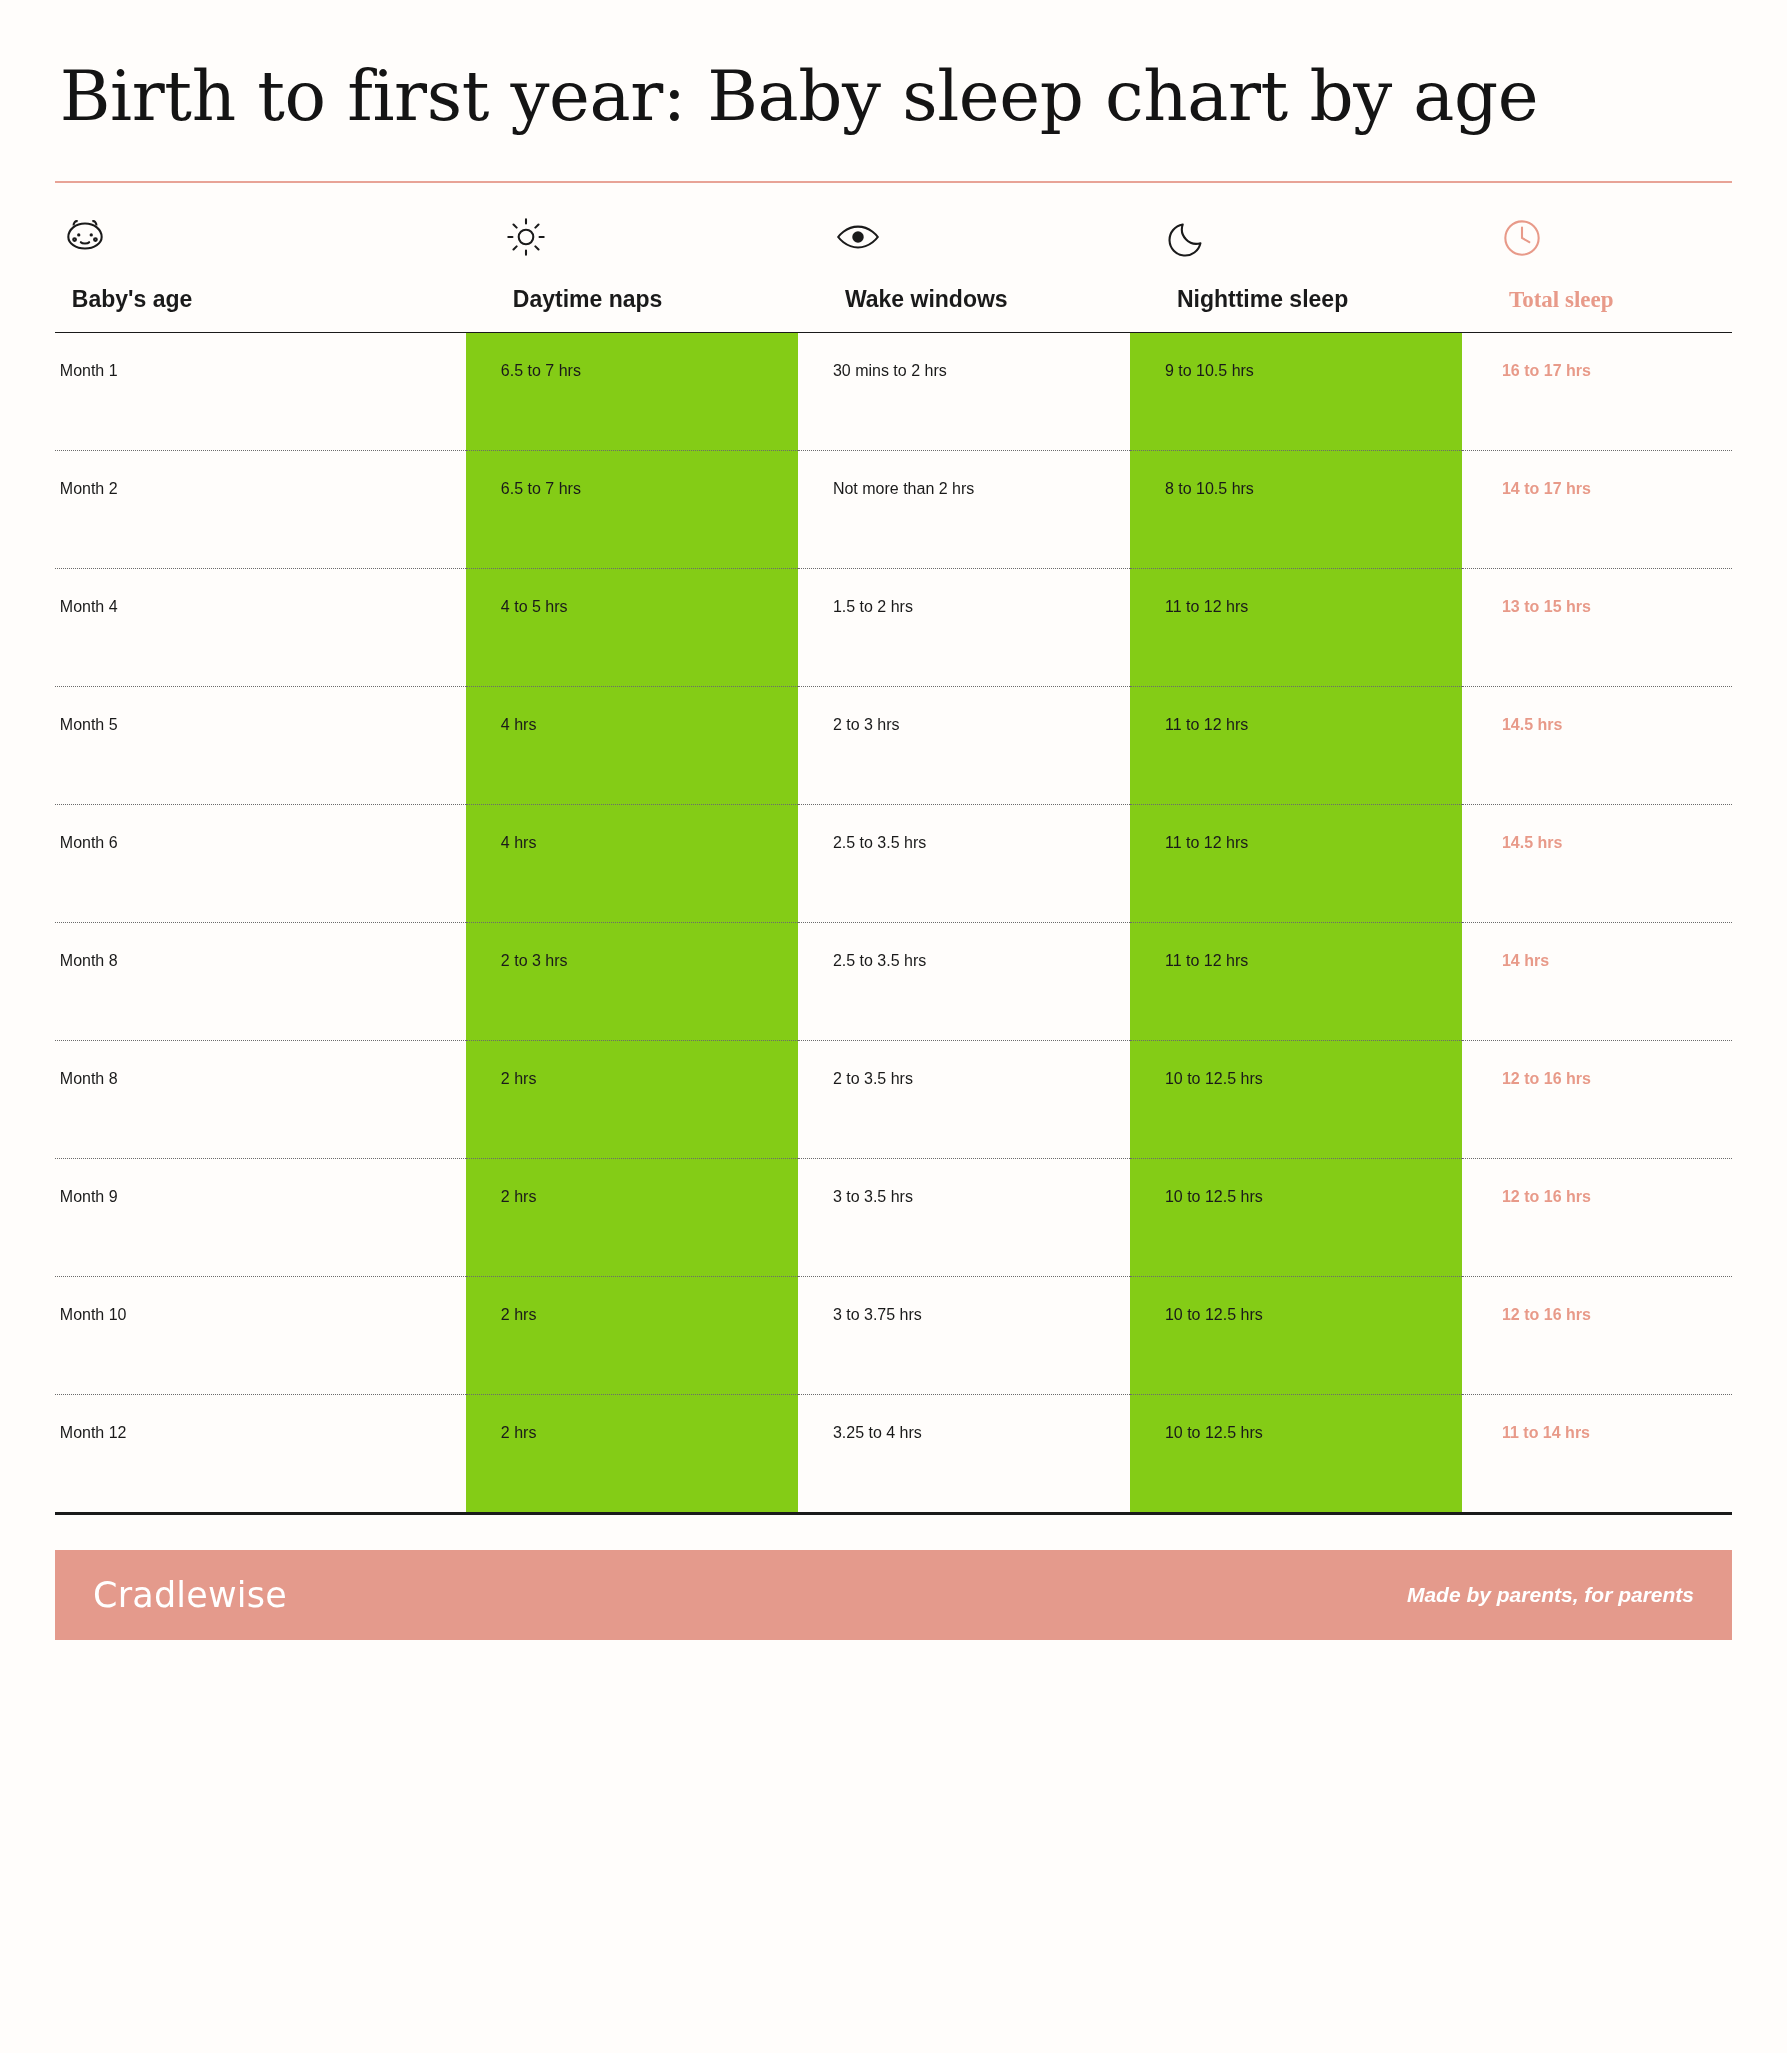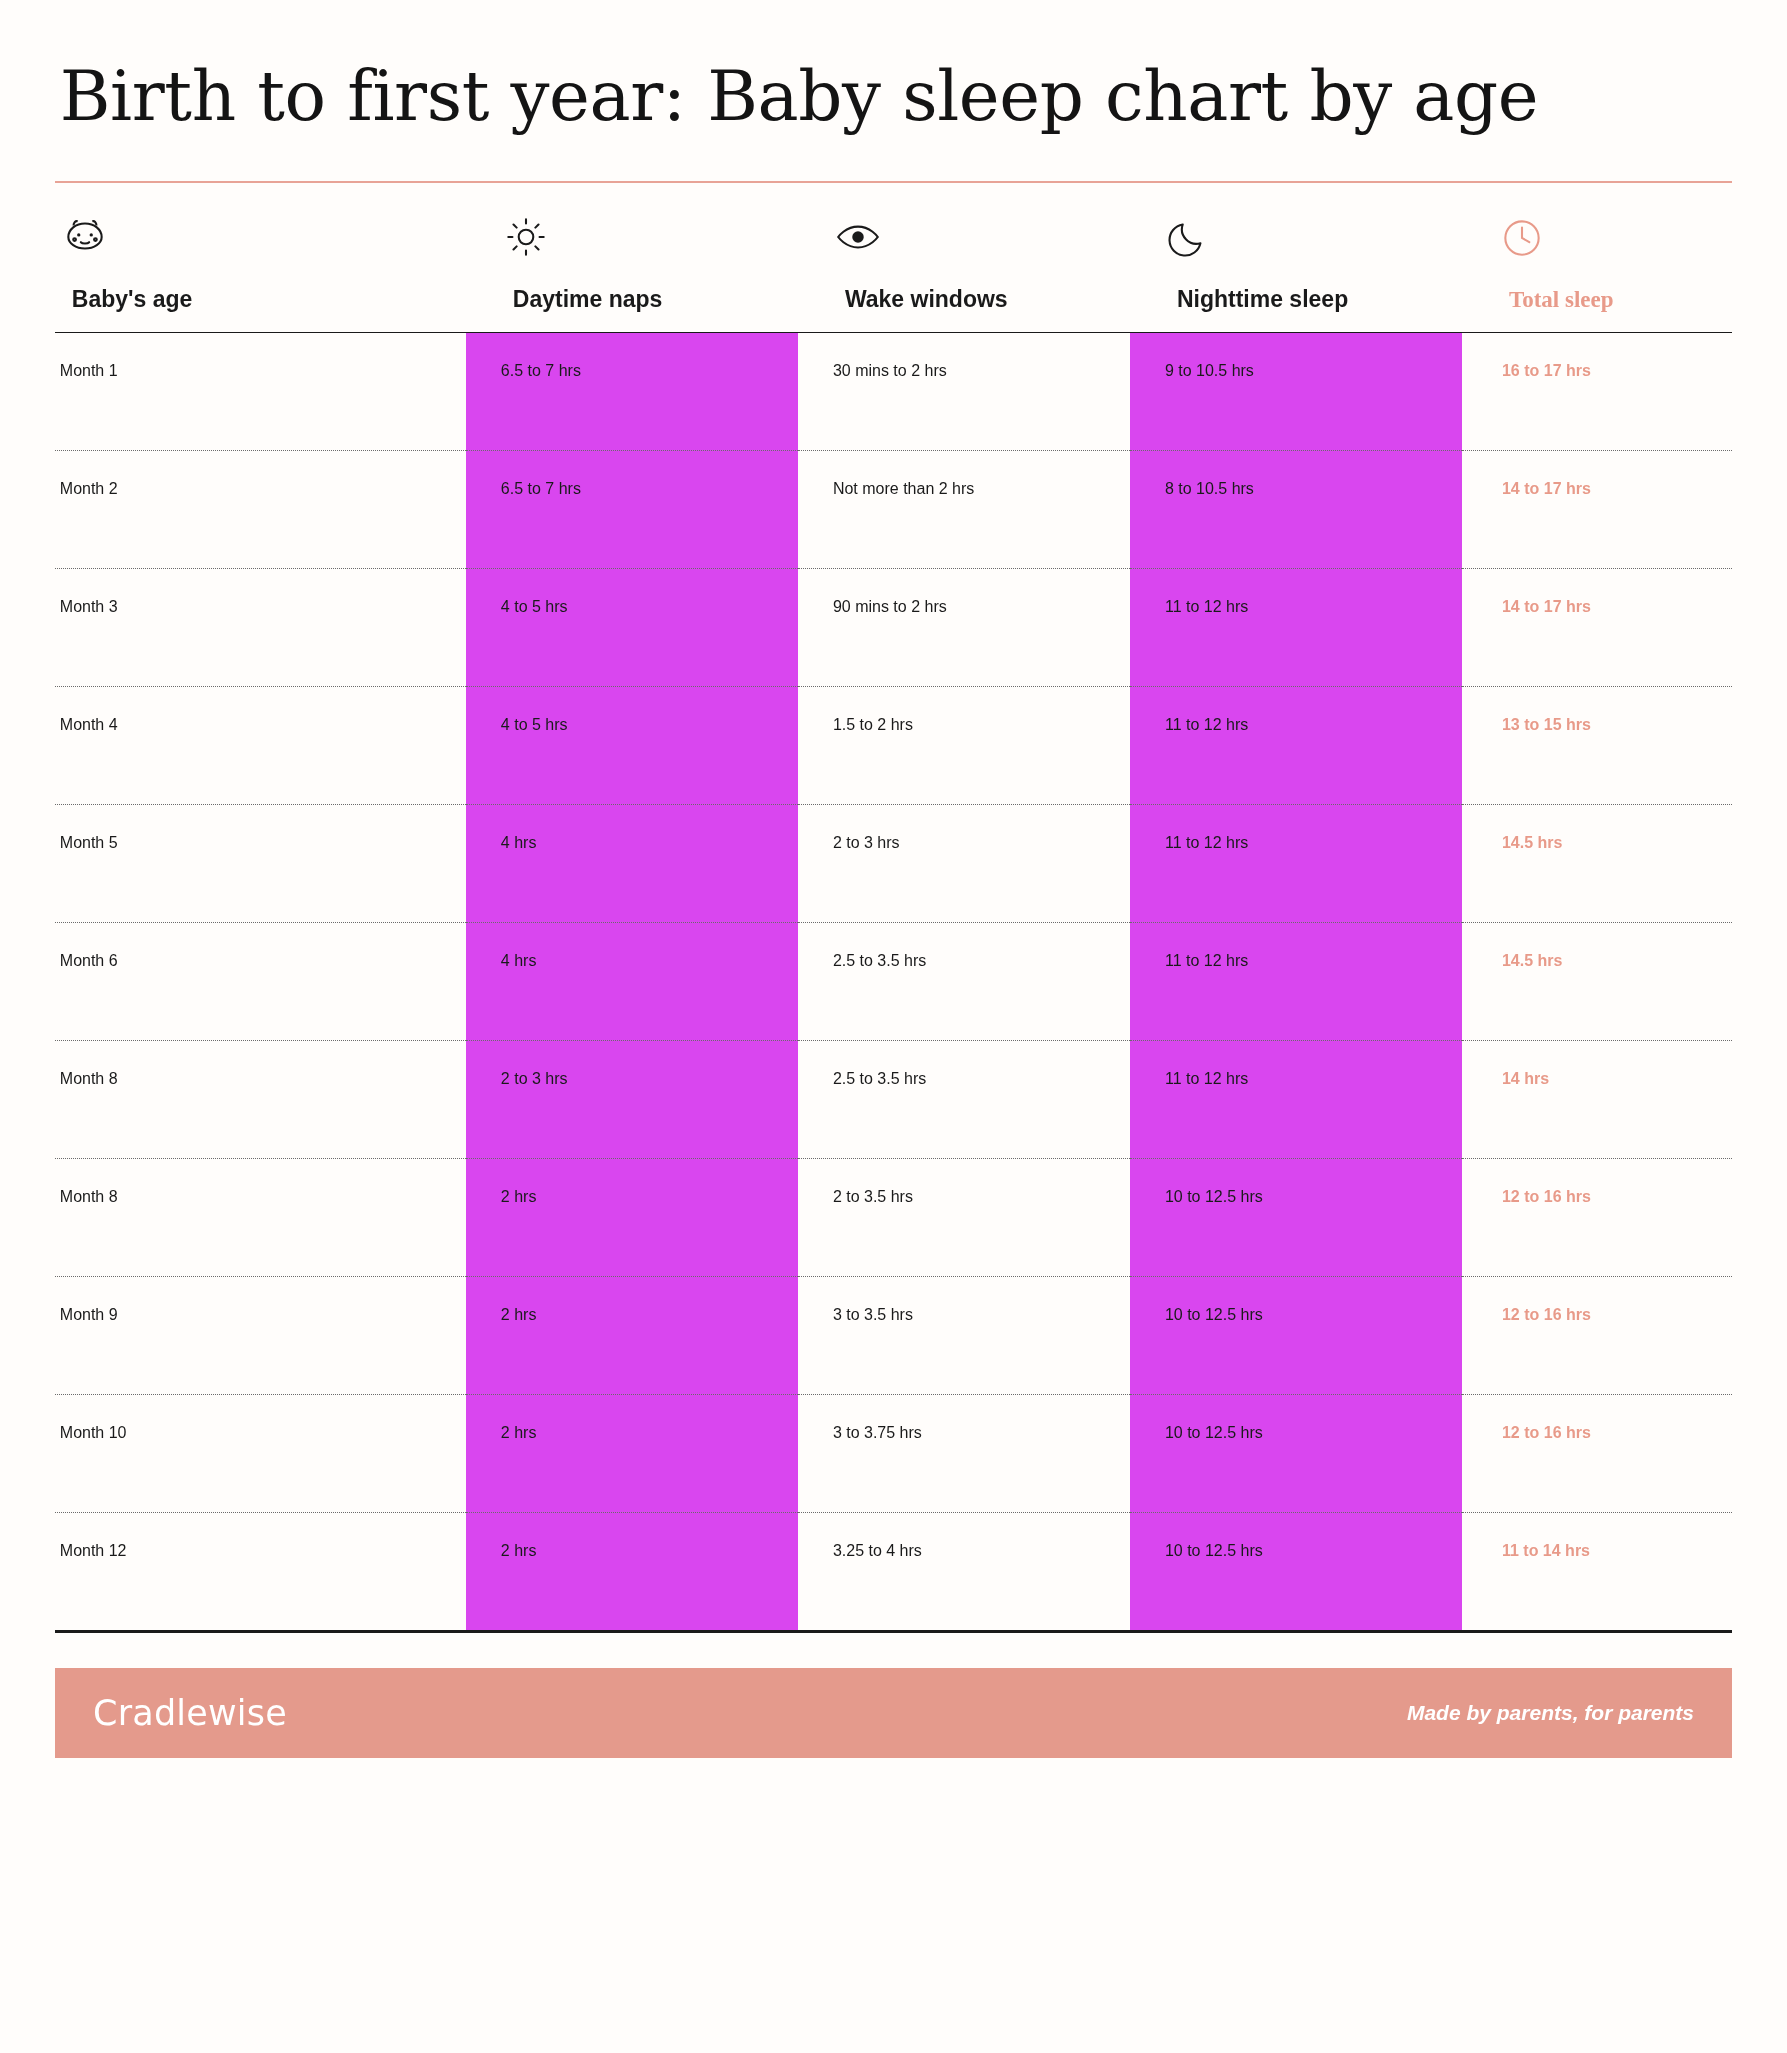--- a/index.html
+++ b/index.html
@@ -74,21 +74,21 @@
   tbody td {
     font-size: 16px;
     color: #1a1a1a;
     vertical-align: top;
     padding: 27px 24px 27px 35px;
     line-height: 1.33;
     border-bottom: 1.6px dotted #6b6b6b;
     height: 63px;
   }
   tbody td.col-0 { padding-left: 4.8px; }
-  tbody td.shaded { background: #d946ef; }
+  tbody td.shaded { background: #84cc16; }
   tbody td.accent { color: #e89a89; font-weight: 700; padding-left: 40px;}
   tbody tr:last-child td { border-bottom: none; }
 
   .table-bottom-rule {
     height: 2.4px;
     background: #1a1a1a;
     width: 100%;
   }
 
   .footer {
@@ -205,27 +205,20 @@
           <td class="col-4 accent">16 to 17 hrs</td>
         </tr>
         <tr>
           <td class="col-0">Month 2</td>
           <td class="col-1 shaded">6.5 to 7 hrs</td>
           <td class="col-2">Not more than 2 hrs</td>
           <td class="col-3 shaded">8 to 10.5 hrs</td>
           <td class="col-4 accent">14 to 17 hrs</td>
         </tr>
         <tr>
-          <td class="col-0">Month 3</td>
-          <td class="col-1 shaded">4 to 5 hrs</td>
-          <td class="col-2">90 mins to 2 hrs</td>
-          <td class="col-3 shaded">11 to 12 hrs</td>
-          <td class="col-4 accent">14 to 17 hrs</td>
-        </tr>
-        <tr>
           <td class="col-0">Month 4</td>
           <td class="col-1 shaded">4 to 5 hrs</td>
           <td class="col-2">1.5 to 2 hrs</td>
           <td class="col-3 shaded">11 to 12 hrs</td>
           <td class="col-4 accent">13 to 15 hrs</td>
         </tr>
         <tr>
           <td class="col-0">Month 5</td>
           <td class="col-1 shaded">4 hrs</td>
           <td class="col-2">2 to 3 hrs</td>

